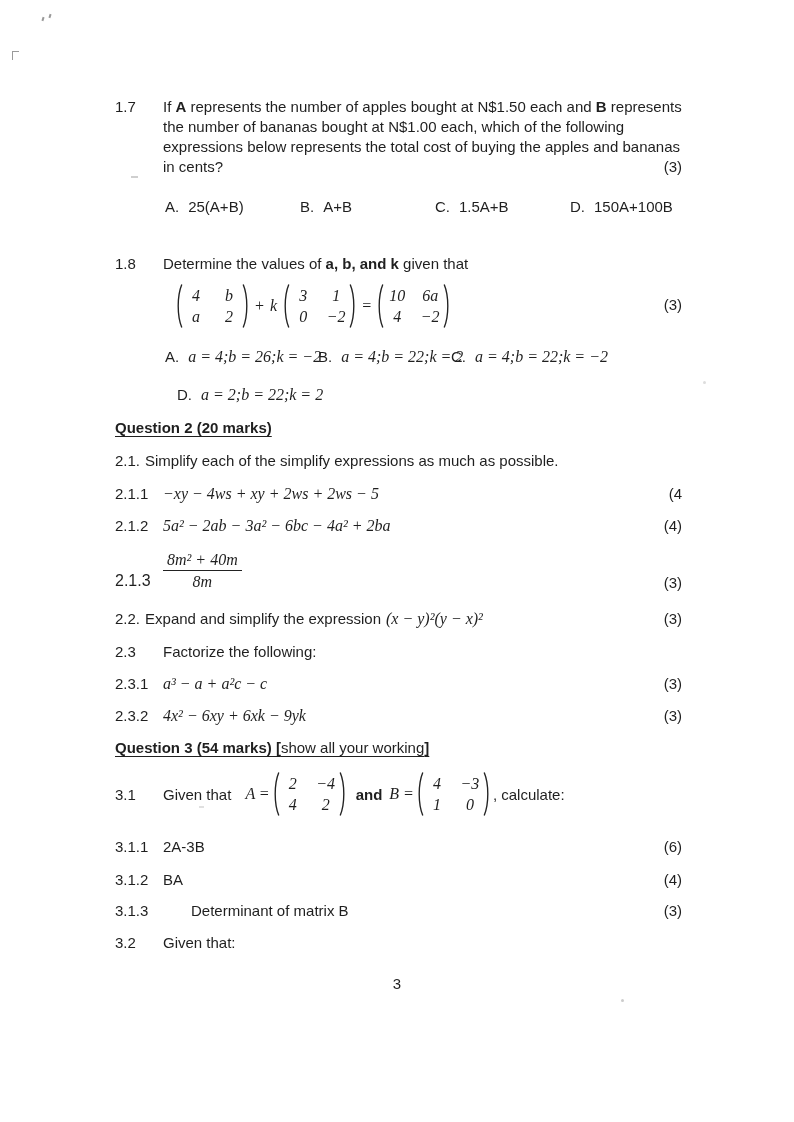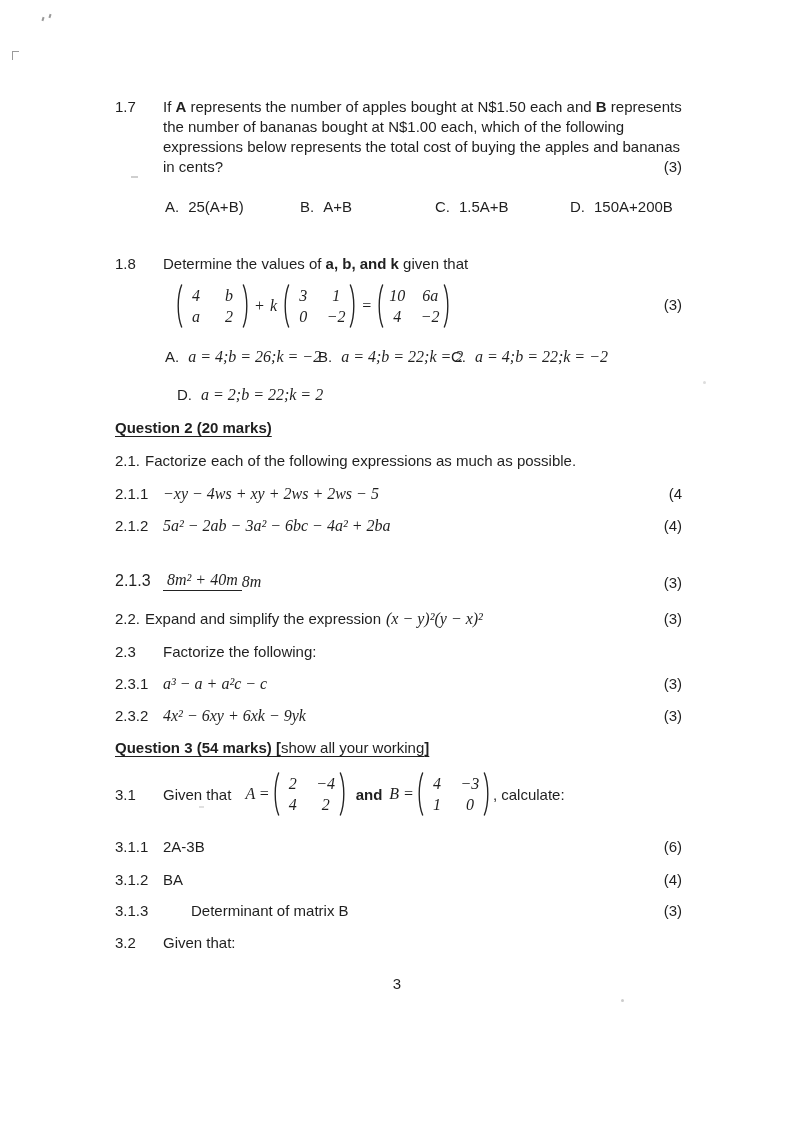--- a/index.html
+++ b/index.html
@@ -32,21 +32,21 @@
   
   .matrix { display:inline-flex; align-items:center; margin:0 2px; }
   .paren { width:8px; height:46px; flex-shrink:0; }
   .mcells { display:inline-flex; flex-direction:column; margin:0 3px; }
   .mrow { display:flex; gap:13px; justify-content:center; }
   .mcell { min-width:20px; text-align:center; font-family:"Liberation Serif", serif; font-style:italic; font-size:16px; line-height:21px; }
   .eq-op { font-family:"Liberation Serif", serif; font-size:16px; margin:0 3px; }
   .eq-op.it { font-style:italic; }
 
   
-  .frac { display:inline-flex; flex-direction:row; align-items:center; font-family:"Liberation Serif", serif; font-style:italic; font-size:16px; }
+  .frac { display:inline-flex; flex-direction:column; align-items:center; font-family:"Liberation Serif", serif; font-style:italic; font-size:16px; }
   .frac .top { padding:0 4px 1px 4px; border-bottom:1.4px solid #222; line-height:19px; }
   .frac .bot { line-height:19px; padding-top:1px; }
 
   .eqrow { display:flex; align-items:center; }
 
   .pagenum { left:0; width:794px; text-align:center; font-size:15px; }
 
   
   .speck { position:absolute; background:#999; }
   .gamma { position:absolute; width:7px; height:9px; border-left:1.3px solid #9a9a9a; border-top:1.3px solid #9a9a9a; }
@@ -67,21 +67,21 @@
   <div class="line" style="top:97px;">
     <span class="num">1.7</span>
     <div class="qtext"><span>If </span><b>A</b><span> represents the number of apples bought at N$1.50 each and </span><b>B</b><span> represents the number of bananas bought at N$1.00 each, which of the following expressions below represents the total cost of buying the apples and bananas in cents?</span></div>
     <span class="marks" style="top:60px;">(3)</span>
   </div>
 
   <div class="abs opts17" style="top:198px;">
     <span class="opt17"><span class="opt-label">A.</span><span>25(A+B)</span></span>
     <span class="opt17"><span class="opt-label">B.</span><span>A+B</span></span>
     <span class="opt17"><span class="opt-label">C.</span><span>1.5A+B</span></span>
-    <span class="opt17"><span class="opt-label">D.</span><span>150A+200B</span></span>
+    <span class="opt17"><span class="opt-label">D.</span><span>150A+100B</span></span>
   </div>
 
   <div class="line" style="top:254px;">
     <span class="num">1.8</span>
     <div class="qtext"><span>Determine the values of </span><b>a, b, and k</b><span> given that</span></div>
   </div>
 
   <div class="abs eqrow" style="top:281px; left:173px; width:509px; height:50px;">
     <span class="matrix">
       <svg class="paren" viewBox="0 0 10 60" preserveAspectRatio="none">
@@ -149,21 +149,21 @@
     <span class="opt18" style="left:286px;"><span class="opt-label">C.</span><span class="math">a = 4;b = 22;k = −2</span></span>
   </div>
 
   <div class="abs" style="top:386px; left:177px; font-size:15px;">
     <span class="opt-label">D.</span><span class="math">a = 2;b = 22;k = 2</span>
   </div>
 
   <div class="abs header" style="top:419px;"><span>Question 2 (20 marks)</span></div>
 
   <div class="abs" style="top:452px; left:115px; font-size:15px;">
-    <span style="margin-right:5px;">2.1.</span><span>Factorize each of the following expressions as much as possible.</span>
+    <span style="margin-right:5px;">2.1.</span><span>Simplify each of the simplify expressions as much as possible.</span>
   </div>
 
   <div class="line" style="top:484px;align-items:flex-end;">
     <span class="num">2.1.1</span>
     <span class="math">−xy − 4ws + xy + 2ws + 2ws − 5</span>
     <span class="marks">(4</span>
   </div>
 
   <div class="line" style="top:516px;">
     <span class="num">2.1.2</span>

